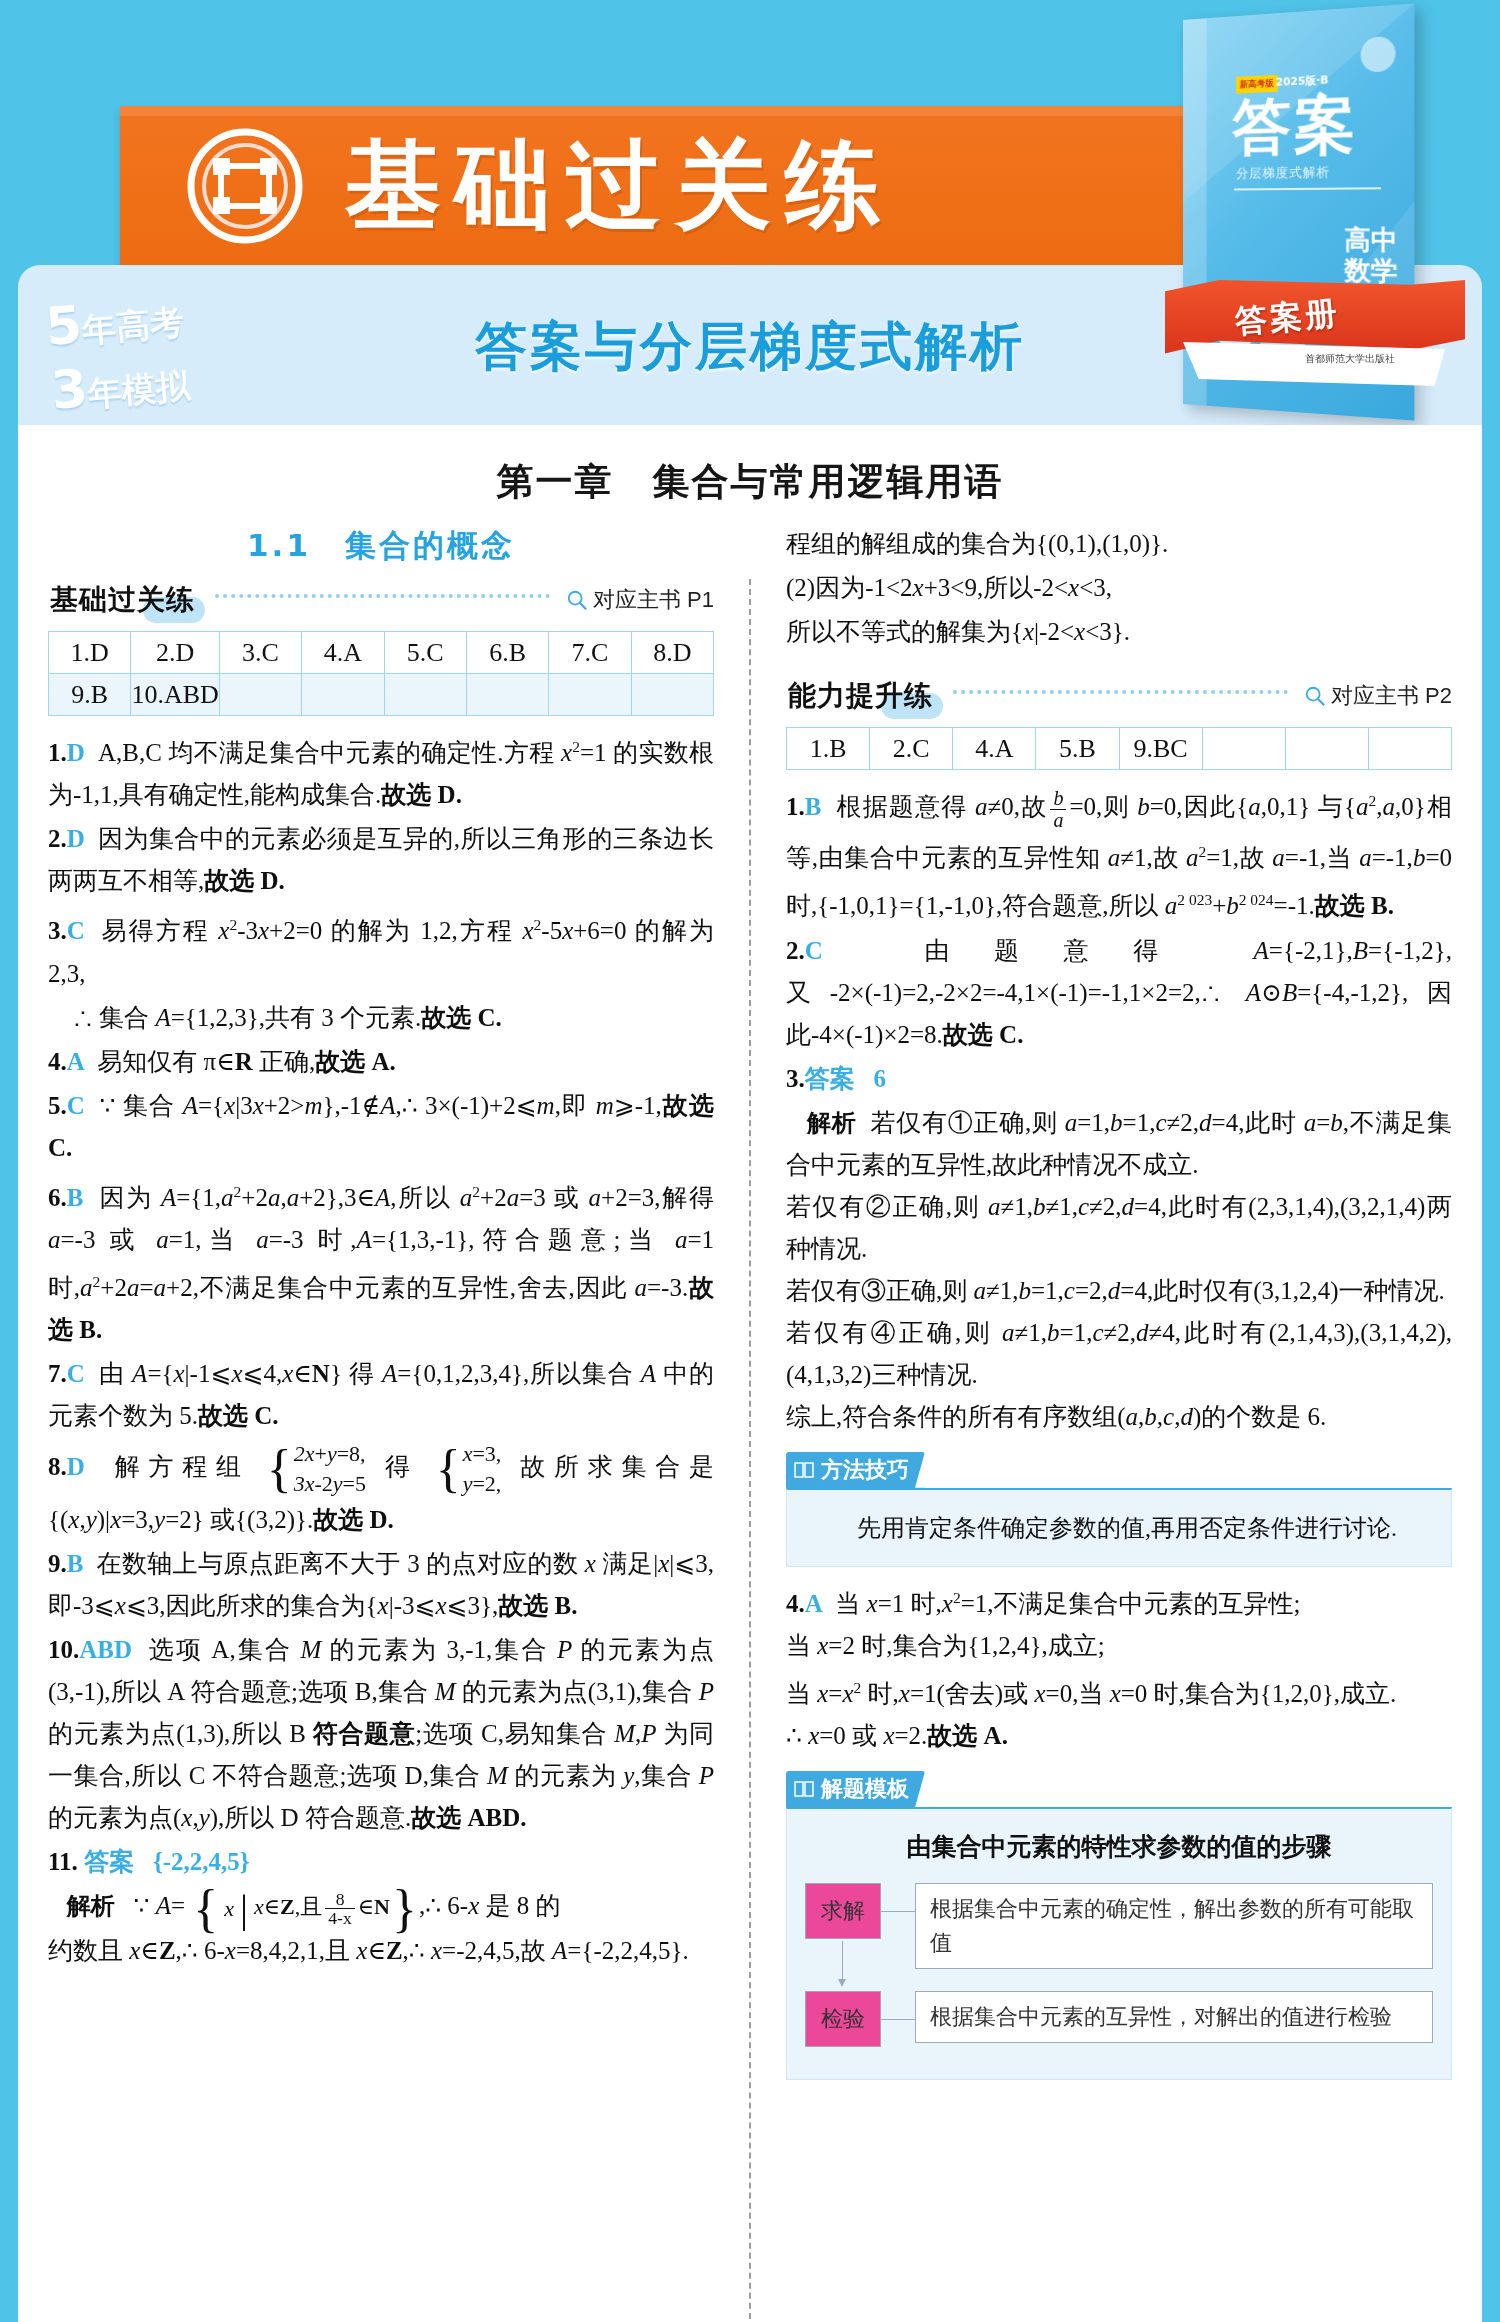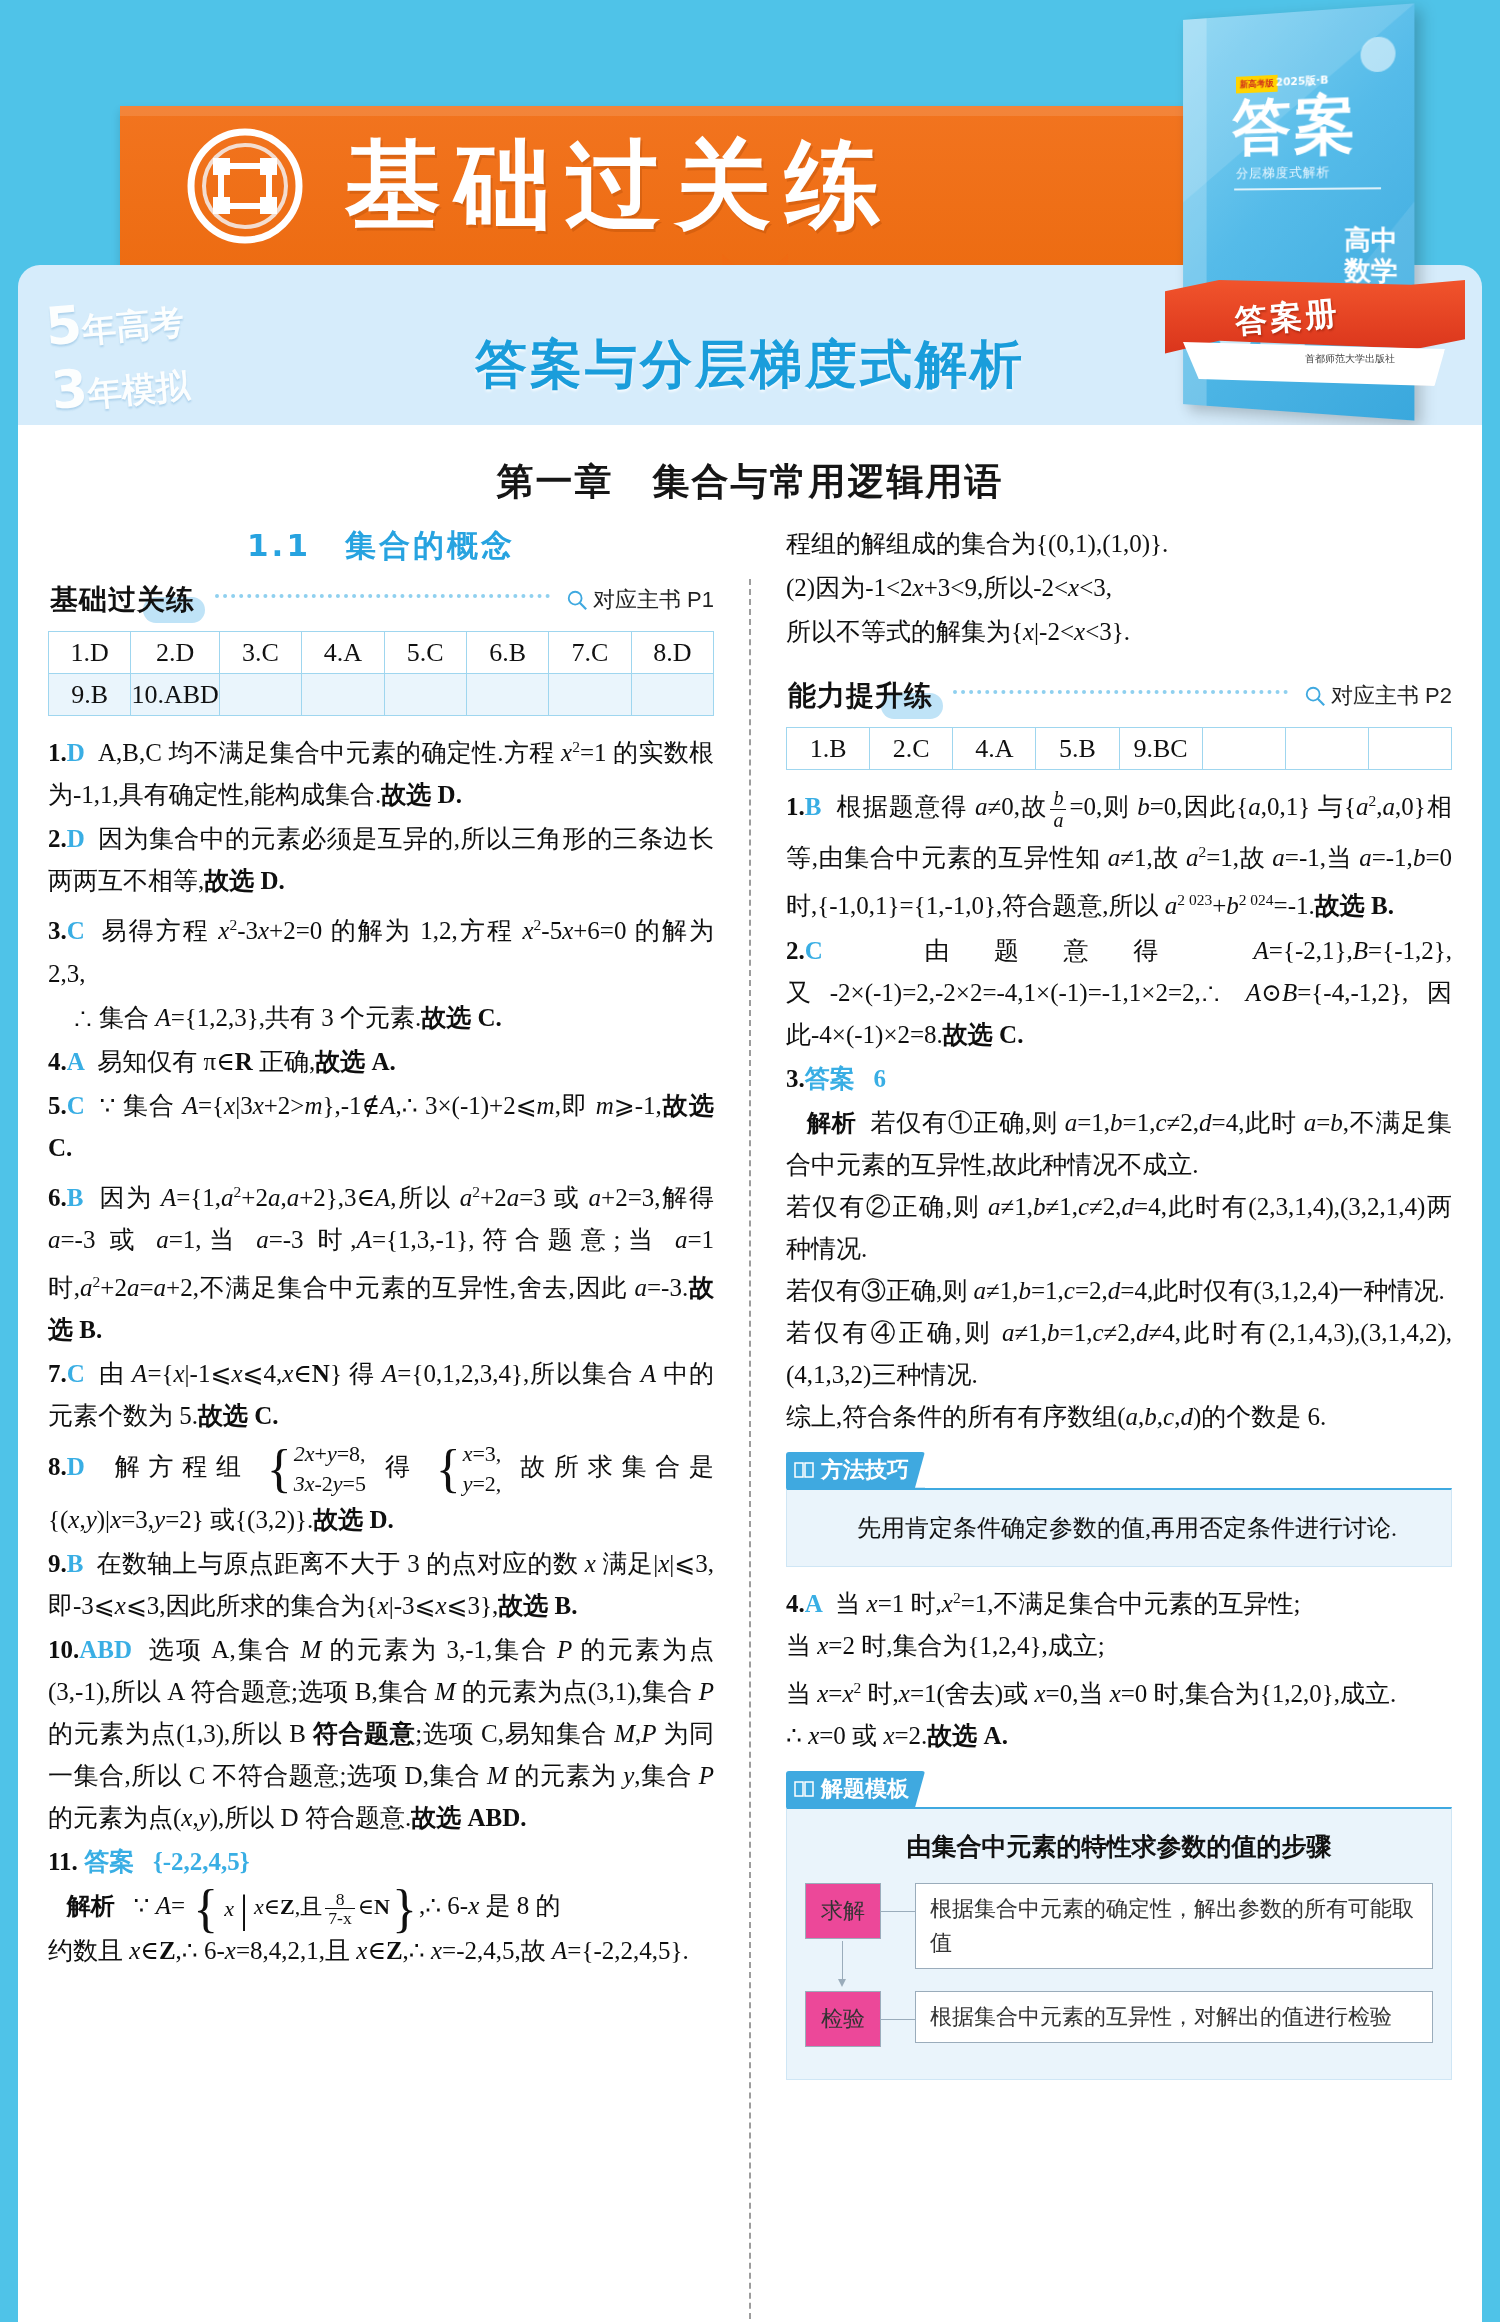--- a/index.html
+++ b/index.html
@@ -36,21 +36,21 @@
   .logo53 {
     position:absolute; left:48px; top:288px; width:230px; height:120px;
     color:#ffffff; font-family:"DejaVu Sans","Liberation Sans",sans-serif;
     font-weight:700; line-height:58px; font-size:46px;
     transform: rotate(-5deg); opacity:.95;
     text-shadow:0 2px 2px rgba(120,175,215,.45);
   }
   .logo53 .big { font-size:52px; }
   .logo53 .sm { font-size:34px; }
   .sub-title {
-    position:absolute; left:0; top:330px; width:1500px; text-align:center;
+    position:absolute; left:0; top:312px; width:1500px; text-align:center;
     font-family:"DejaVu Sans","Liberation Sans",sans-serif;
     font-weight:700; font-size:52px; color:#1a9ddb; letter-spacing:3px;
     text-shadow:0 2px 3px rgba(255,255,255,.9);
   }
 
   
   .book-wrap{position:absolute; left:1155px; top:8px; width:320px; height:420px;}
   .book {
     position:absolute; left:20px; top:4px; width:238px; height:400px;
     background: linear-gradient(135deg,#86d3f2 0%,#55bbe9 45%,#3aa8dd 100%);
@@ -327,21 +327,21 @@
           &nbsp;&nbsp;<span class="ansk">{-2,2,4,5}</span>
         </div>
         <div class="item">
           &nbsp;&nbsp;&nbsp;<span class="bold">解析</span>&nbsp;&nbsp;
           <span id="i11a">∵ <i>A</i>=</span>
           <span class="brace-sys">
               <span class="br">{</span>
             <span class="rows" style="padding:0 6px"><i>x</i></span>
             <span style="font-size:40px;line-height:36px;font-weight:300">|</span>
             <span class="rows" style="padding-left:6px">
-              <span id="i11b"><i>x</i>∈<b>Z</b>,且</span><span class="frac"><span class="num">8</span><span class="den">7-x</span></span><span id="i11c">∈<b>N</b></span>
+              <span id="i11b"><i>x</i>∈<b>Z</b>,且</span><span class="frac"><span class="num">8</span><span class="den">4-x</span></span><span id="i11c">∈<b>N</b></span>
             </span>
             <span class="br">}</span>
             </span><span id="i11d">,∴ 6-<i>x</i> 是 8 的</span>
         </div>
         <div class="item">
           <span id="i11e">约数且 <i>x</i>∈<b>Z</b>,∴ 6-<i>x</i>=8,4,2,1,且 <i>x</i>∈<b>Z</b>,∴ <i>x</i>=-2,4,5,故 <i>A</i>={-2,2,4,5}.</span>
         </div>
       </div>
 
       <div class="col col-r">

